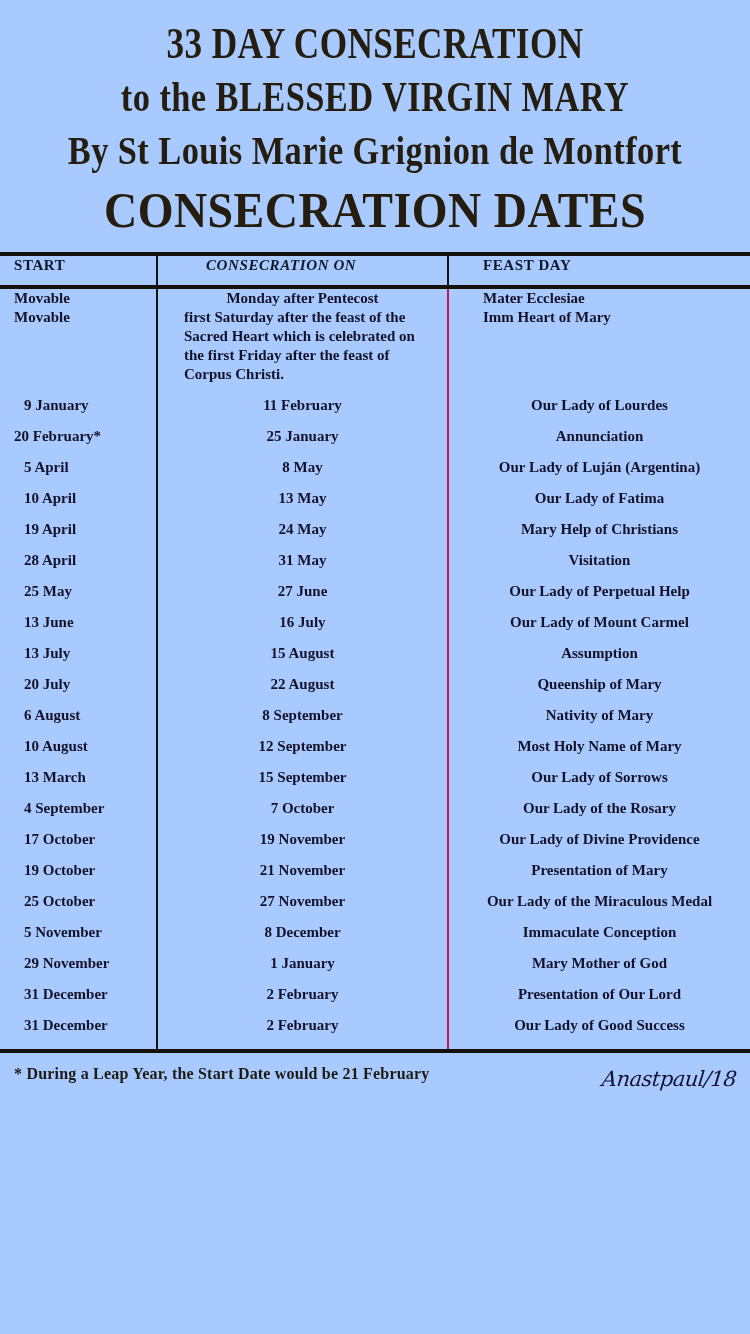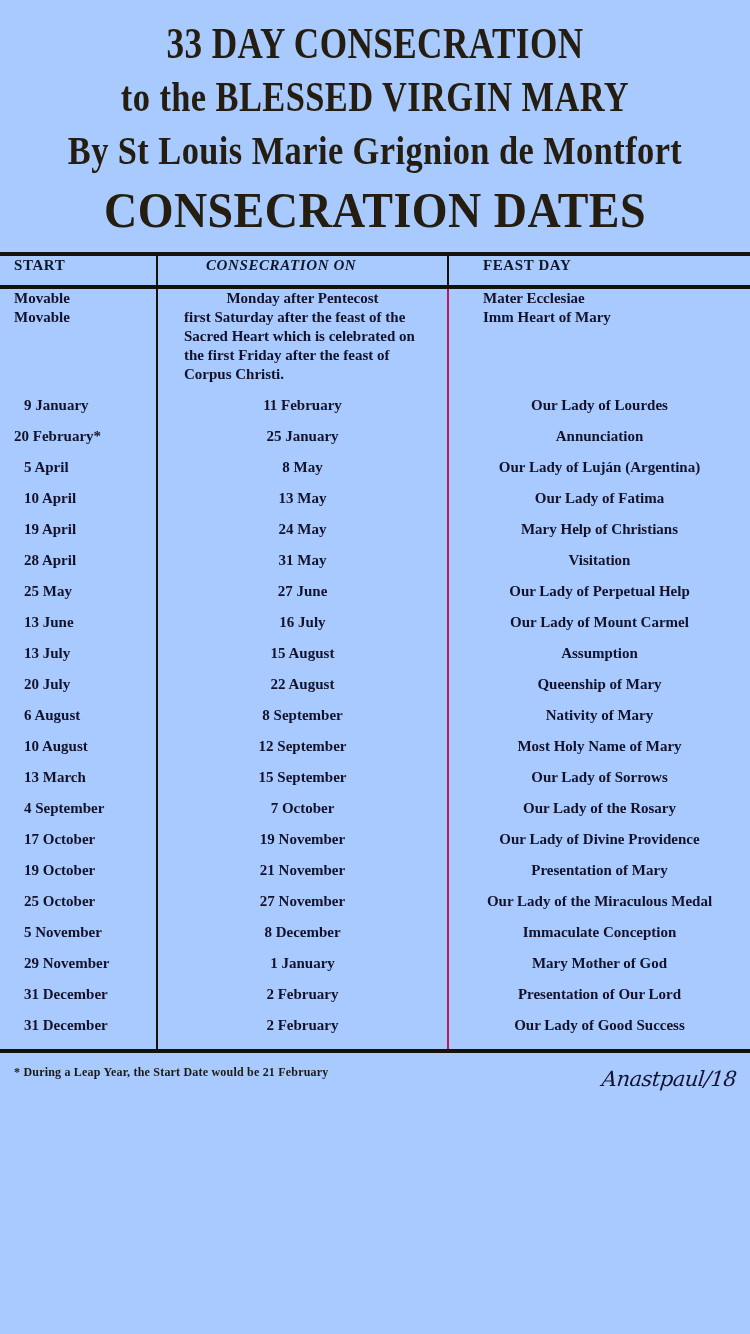--- a/index.html
+++ b/index.html
@@ -142,21 +142,21 @@
   
   .footer {
     position: relative;
     border-top: 4px solid #15120b;
     height: 52px;
   }
   .footnote {
     position: absolute;
     left: 14px;
     top: 12px;
-    font-size: 12px;
+    font-size: 16px;
     font-weight: bold;
     color: #1d1a12;
     letter-spacing: 0.2px;
   }
   .signature {
     position: absolute;
     right: 14px;
     top: 14px;
     font-family: "DejaVu Serif", "Liberation Serif", serif;
     font-style: italic;

